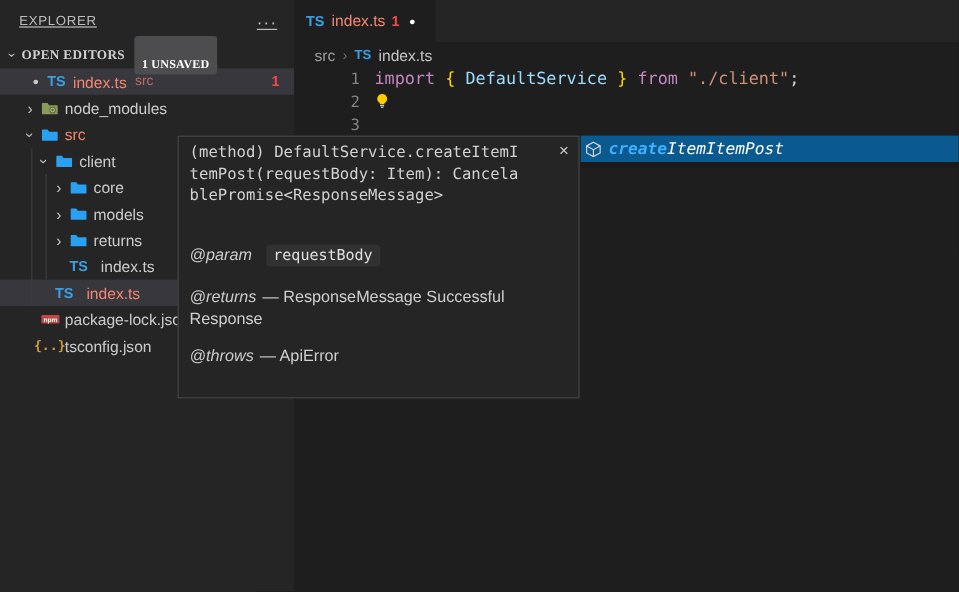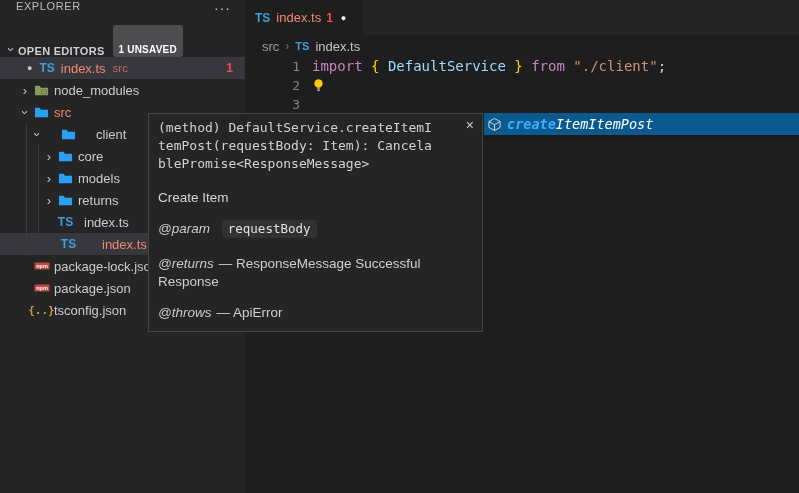--- a/index.html
+++ b/index.html
@@ -7,41 +7,41 @@
   body {
     background:#1e1e1e;
     font-family:"Liberation Sans", sans-serif;
     color:#cccccc;
     position:relative;
     font-size:13px;
     -webkit-font-smoothing:antialiased;
   }
   
   .sidebar { position:absolute; left:0; top:0; width:245px; height:493px; background:#252526; }
-  .sb-header { height:35px; display:flex; justify-content:space-between;
-               padding:0 14px 0 16px; font-size:11px; letter-spacing:.6px; color:#bdbdbd; }
+  .sb-header { height:35px; display:flex; align-items:center; justify-content:space-between;
+               padding:0 14px 0 16px; font-size:11px; letter-spacing:.6px; color:#bdbdbd;text-decoration:underline; }
   .sb-more { font-size:14px; letter-spacing:1px; color:#c5c5c5; cursor:pointer; }
-  .section-row { height:22px; display:flex; align-items:flex-end; font-weight:bold; font-size:11px;
-                 color:#d0d0d0; padding-left:4px; letter-spacing:.3px; }
+  .section-row { height:22px; display:flex; align-items:center; font-weight:bold; font-size:11px;
+                 color:#d0d0d0; padding-left:4px; letter-spacing:.3px;font-family:Liberation Serif, serif; }
   .twisty { display:inline-block; width:14px; text-align:center; font-size:13px; color:#c5c5c5;
             font-weight:normal; flex:none; }
   .twisty.expanded { transform:rotate(90deg); }
   .badge { background:#4d4d4f; color:#ffffff; font-size:10px; font-weight:bold; padding:19px 6px 2px;
            border-radius:3px; margin-left:8px; letter-spacing:.2px; }
   .oe-row { height:22px; display:flex; align-items:center; background:#37373d; padding:0 12px 0 27px; }
   .mod-dot { color:#c8c8c8; font-size:9px; margin-right:7px; }
   .ts-glyph { color:#3b9ee0; font-weight:bold; font-size:12px; font-family:"Liberation Sans",sans-serif; margin-right:6px; }
   .err-label { color:#f48771; }
   .oe-path { color:#bd6f66; font-size:11.5px; margin-left:7px; }
   .oe-count { margin-left:auto; color:#f14c4c; font-size:12px; font-weight:bold; }
   .tree { position:relative; }
   .tree-row { height:22px; display:flex; align-items:center; cursor:pointer; }
   .tree-row.selected { background:#37373d; }
   .lvl0 { padding-left:18px; }
-  .lvl1 { padding-left:30px;gap:15px; }
+  .lvl1 { padding-left:30px; }
   .lvl2 { padding-left:42px; }
   .ficon { width:19px; display:inline-flex; justify-content:center; align-items:center; flex:none; }
   .flabel { margin-left:3px; white-space:nowrap; }
   .icon-text-npm { display:inline-flex; }
   .braces-glyph { color:#cf9c3f; font-weight:bold; font-size:11px; font-family:"DejaVu Sans Mono",monospace; }
   .guide { position:absolute; width:1px; background:#3c3c3c; }
   
   .editor { position:absolute; left:245px; top:0; right:0; height:493px; background:#1e1e1e; }
   .tabbar { height:35px; background:#252526; display:flex; }
   .tab { width:118px; height:35px; background:#1e1e1e; display:flex; align-items:center;
@@ -76,21 +76,21 @@
   .suggest-foot { height:5px; background:#1a1a1a; }
   
   .hover { position:absolute; left:148px; top:113px; width:335px; height:219px; z-index:10;
            background:#252526; border:1px solid #454545; padding:5px 9px 0 9px; }
   .h-sig { font-family:"DejaVu Sans Mono",monospace; font-size:13px; line-height:18px;
            color:#d2d2d2; white-space:pre-line; padding-right:16px; }
   .h-close { position:absolute; top:4px; right:8px; color:#cccccc; font-size:14px; cursor:pointer;
              line-height:14px; }
   .h-title { margin-top:17px; font-size:13.5px; color:#d6d6d6; }
   .h-row { font-size:13.5px; line-height:18px; color:#cfcfcf; }
-  .h-row.r1 { margin-top:15px; }
+  .h-row.r1 { margin-top:31px; }
   .h-row.r2 { margin-top:17px; }
   .h-row.r3 { margin-top:13px; }
   .h-tag { font-style:italic; color:#cccccc; }
   .h-chip { font-family:"DejaVu Sans Mono",monospace; font-size:12.5px; background:#313132;
             color:#e0e0e0; border-radius:3px; padding:1px 6px 2px; margin-left:8px; }
   .h-text { margin-left:5px; white-space:pre-line; }
 </style>
 </head>
 <body>
 
@@ -197,30 +197,20 @@
       <span class="twisty"></span>
       <span class="ficon icon-text-npm">
         <svg width="16" height="16" viewBox="0 0 16 16">
             <rect x="0.5" y="4.5" width="15" height="7" rx="1" fill="#c14745"></rect>
             <text x="8" y="10.3" font-size="5.5" fill="#ffffff" text-anchor="middle" font-weight="bold" font-family="sans-serif">npm</text>
           </svg>
       </span>
       <span class="flabel">package-lock.json</span>
     </div>
 
-    <div class="tree-row lvl0">
-      <span class="twisty"></span>
-      <span class="ficon icon-text-npm">
-        <svg width="16" height="16" viewBox="0 0 16 16">
-            <rect x="0.5" y="4.5" width="15" height="7" rx="1" fill="#c14745"></rect>
-            <text x="8" y="10.3" font-size="5.5" fill="#ffffff" text-anchor="middle" font-weight="bold" font-family="sans-serif">npm</text>
-          </svg>
-      </span>
-      <span class="flabel">package.json</span>
-    </div>
 
     <div class="tree-row lvl0">
       <span class="twisty"></span>
       <span class="ficon braces-glyph">{..}</span>
       <span class="flabel">tsconfig.json</span>
     </div>
   </div>
 </aside>
 
 <main class="editor">
@@ -270,21 +260,20 @@
     <span><span class="suggest-match">create</span><span>ItemItemPost</span></span>
   </div>
   <div class="suggest-foot"></div>
 </div>
 
 <div class="hover">
   <span class="h-close">×</span>
   <div class="h-sig">(method) DefaultService.createItemI
 temPost(requestBody: Item): Cancela
 blePromise&lt;ResponseMessage&gt;</div>
-  <div class="h-title">Create Item</div>
   <div class="h-row r1">
     <span class="h-tag">@param</span>
     <span class="h-chip">requestBody</span>
   </div>
   <div class="h-row r2">
     <span class="h-tag">@returns</span><span class="h-text">— ResponseMessage Successful
 Response</span>
   </div>
   <div class="h-row r3">
     <span class="h-tag">@throws</span><span class="h-text">— ApiError</span>

